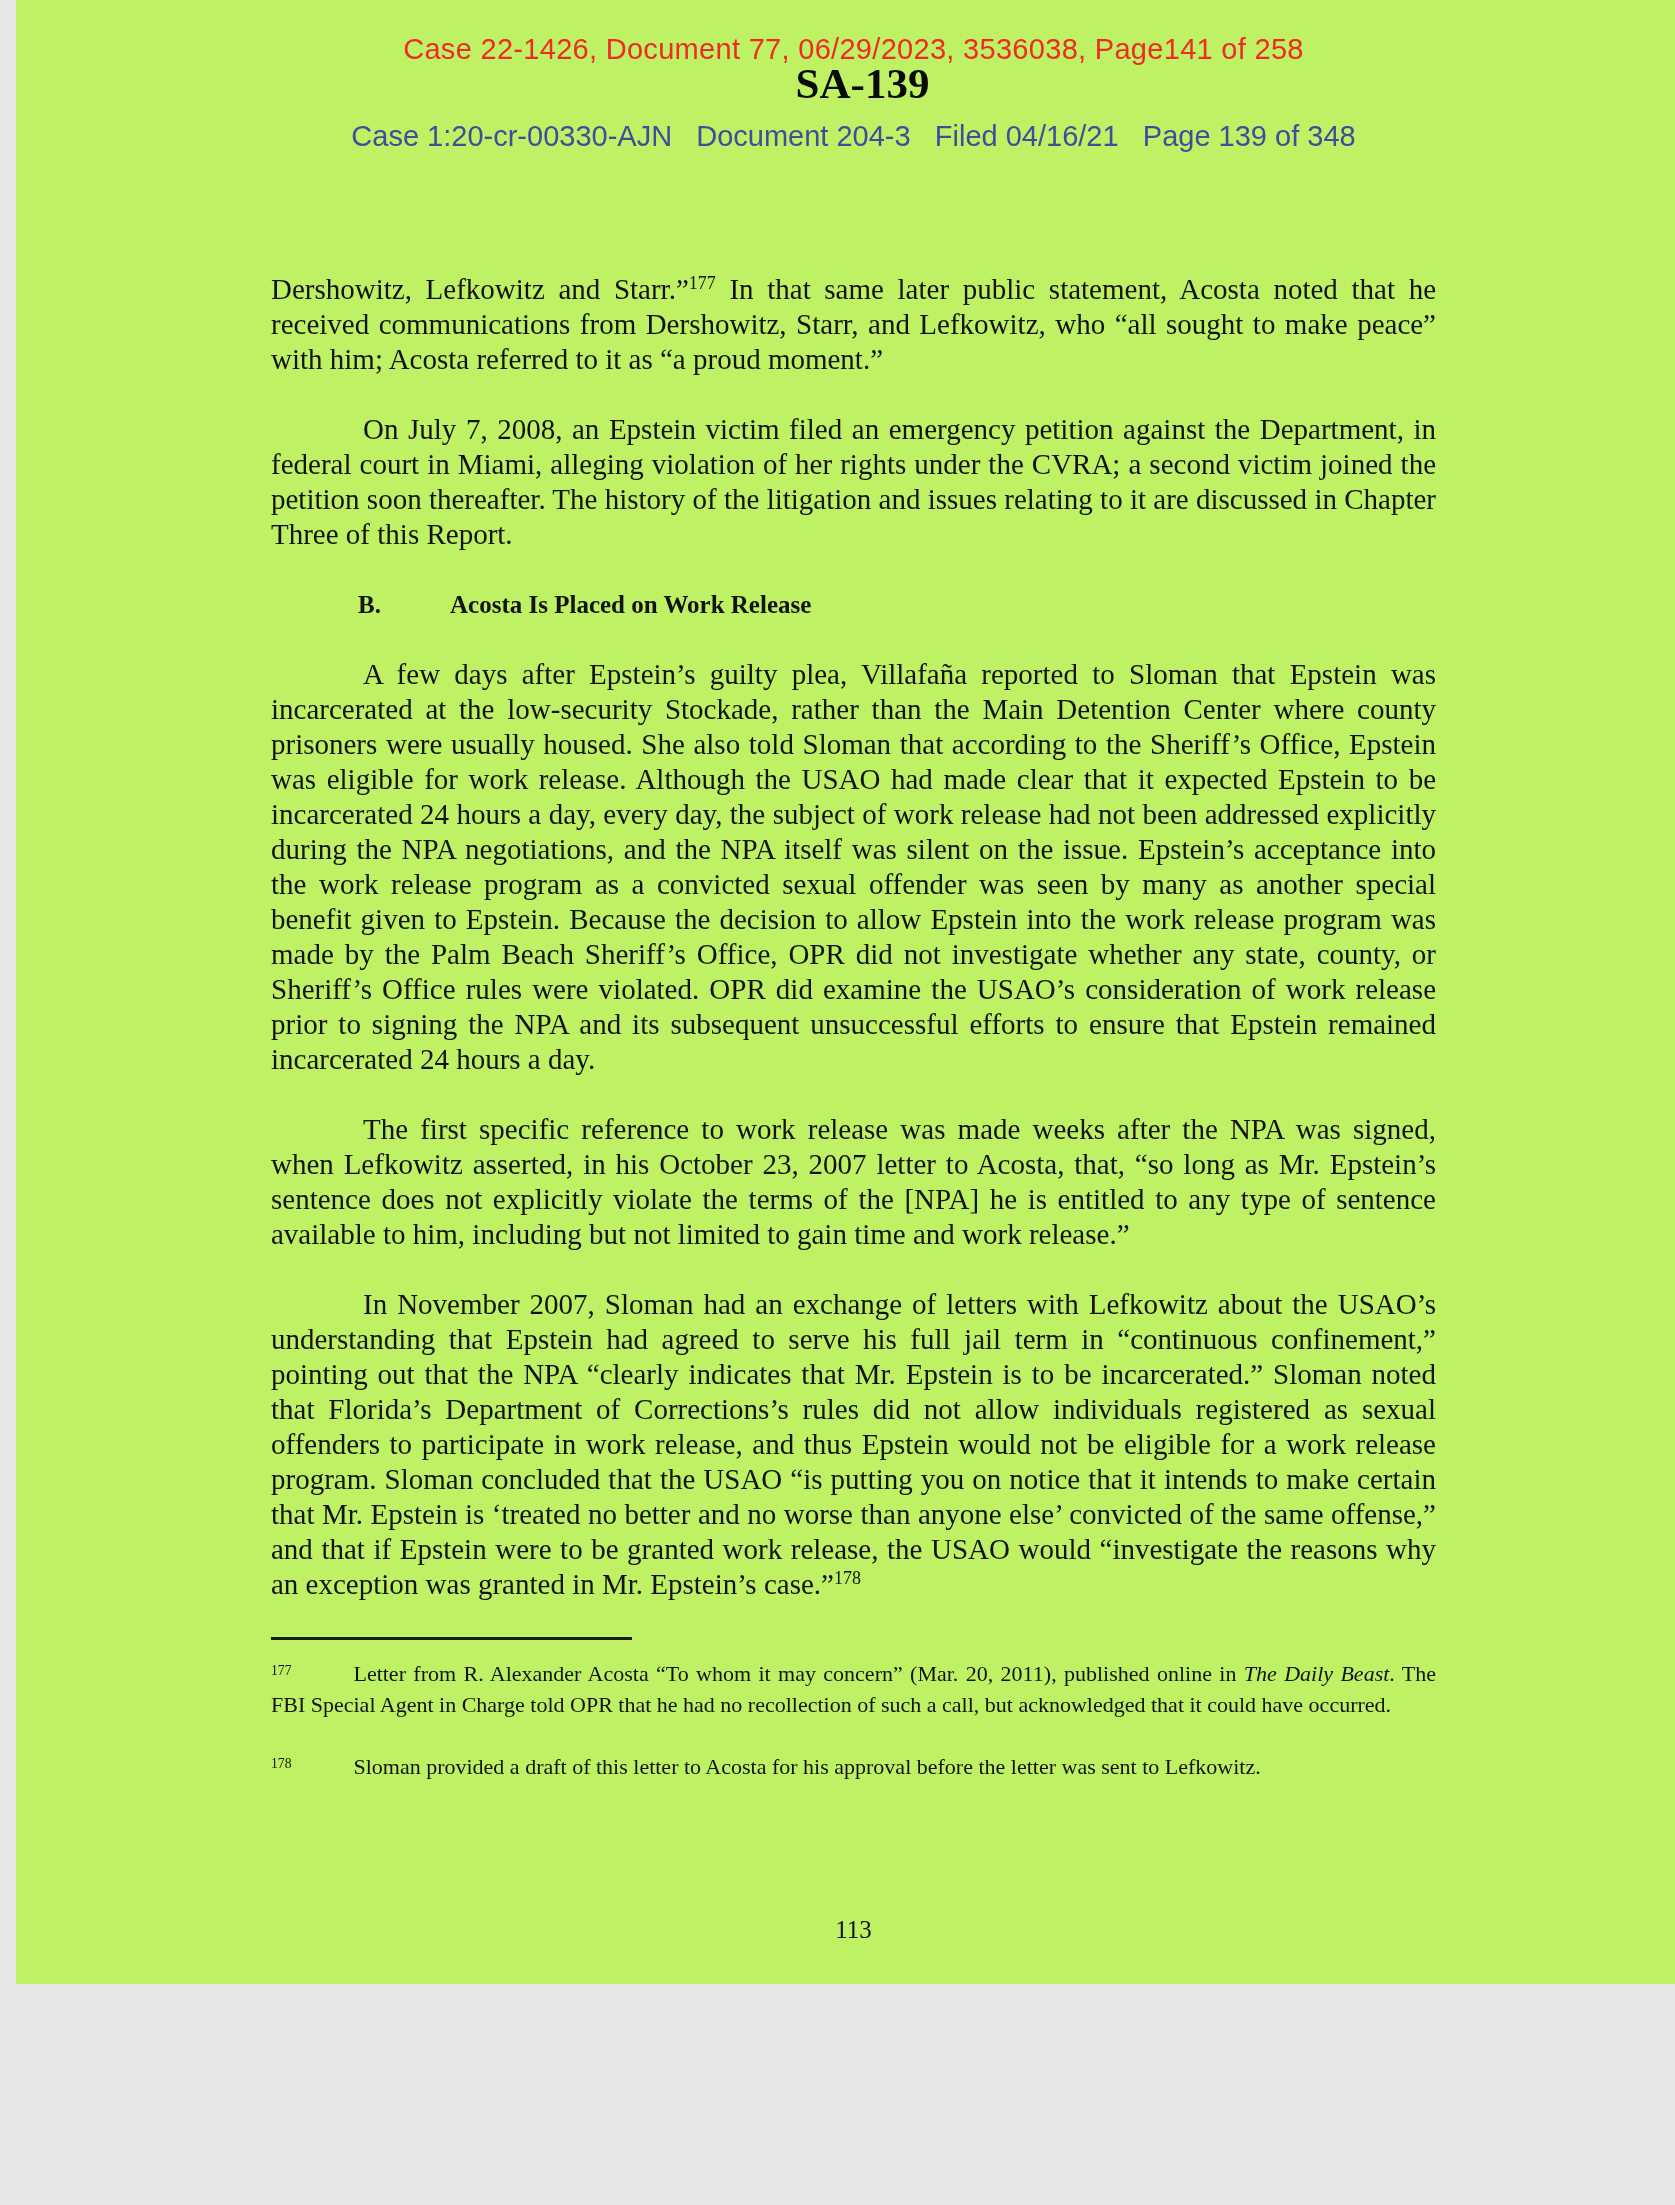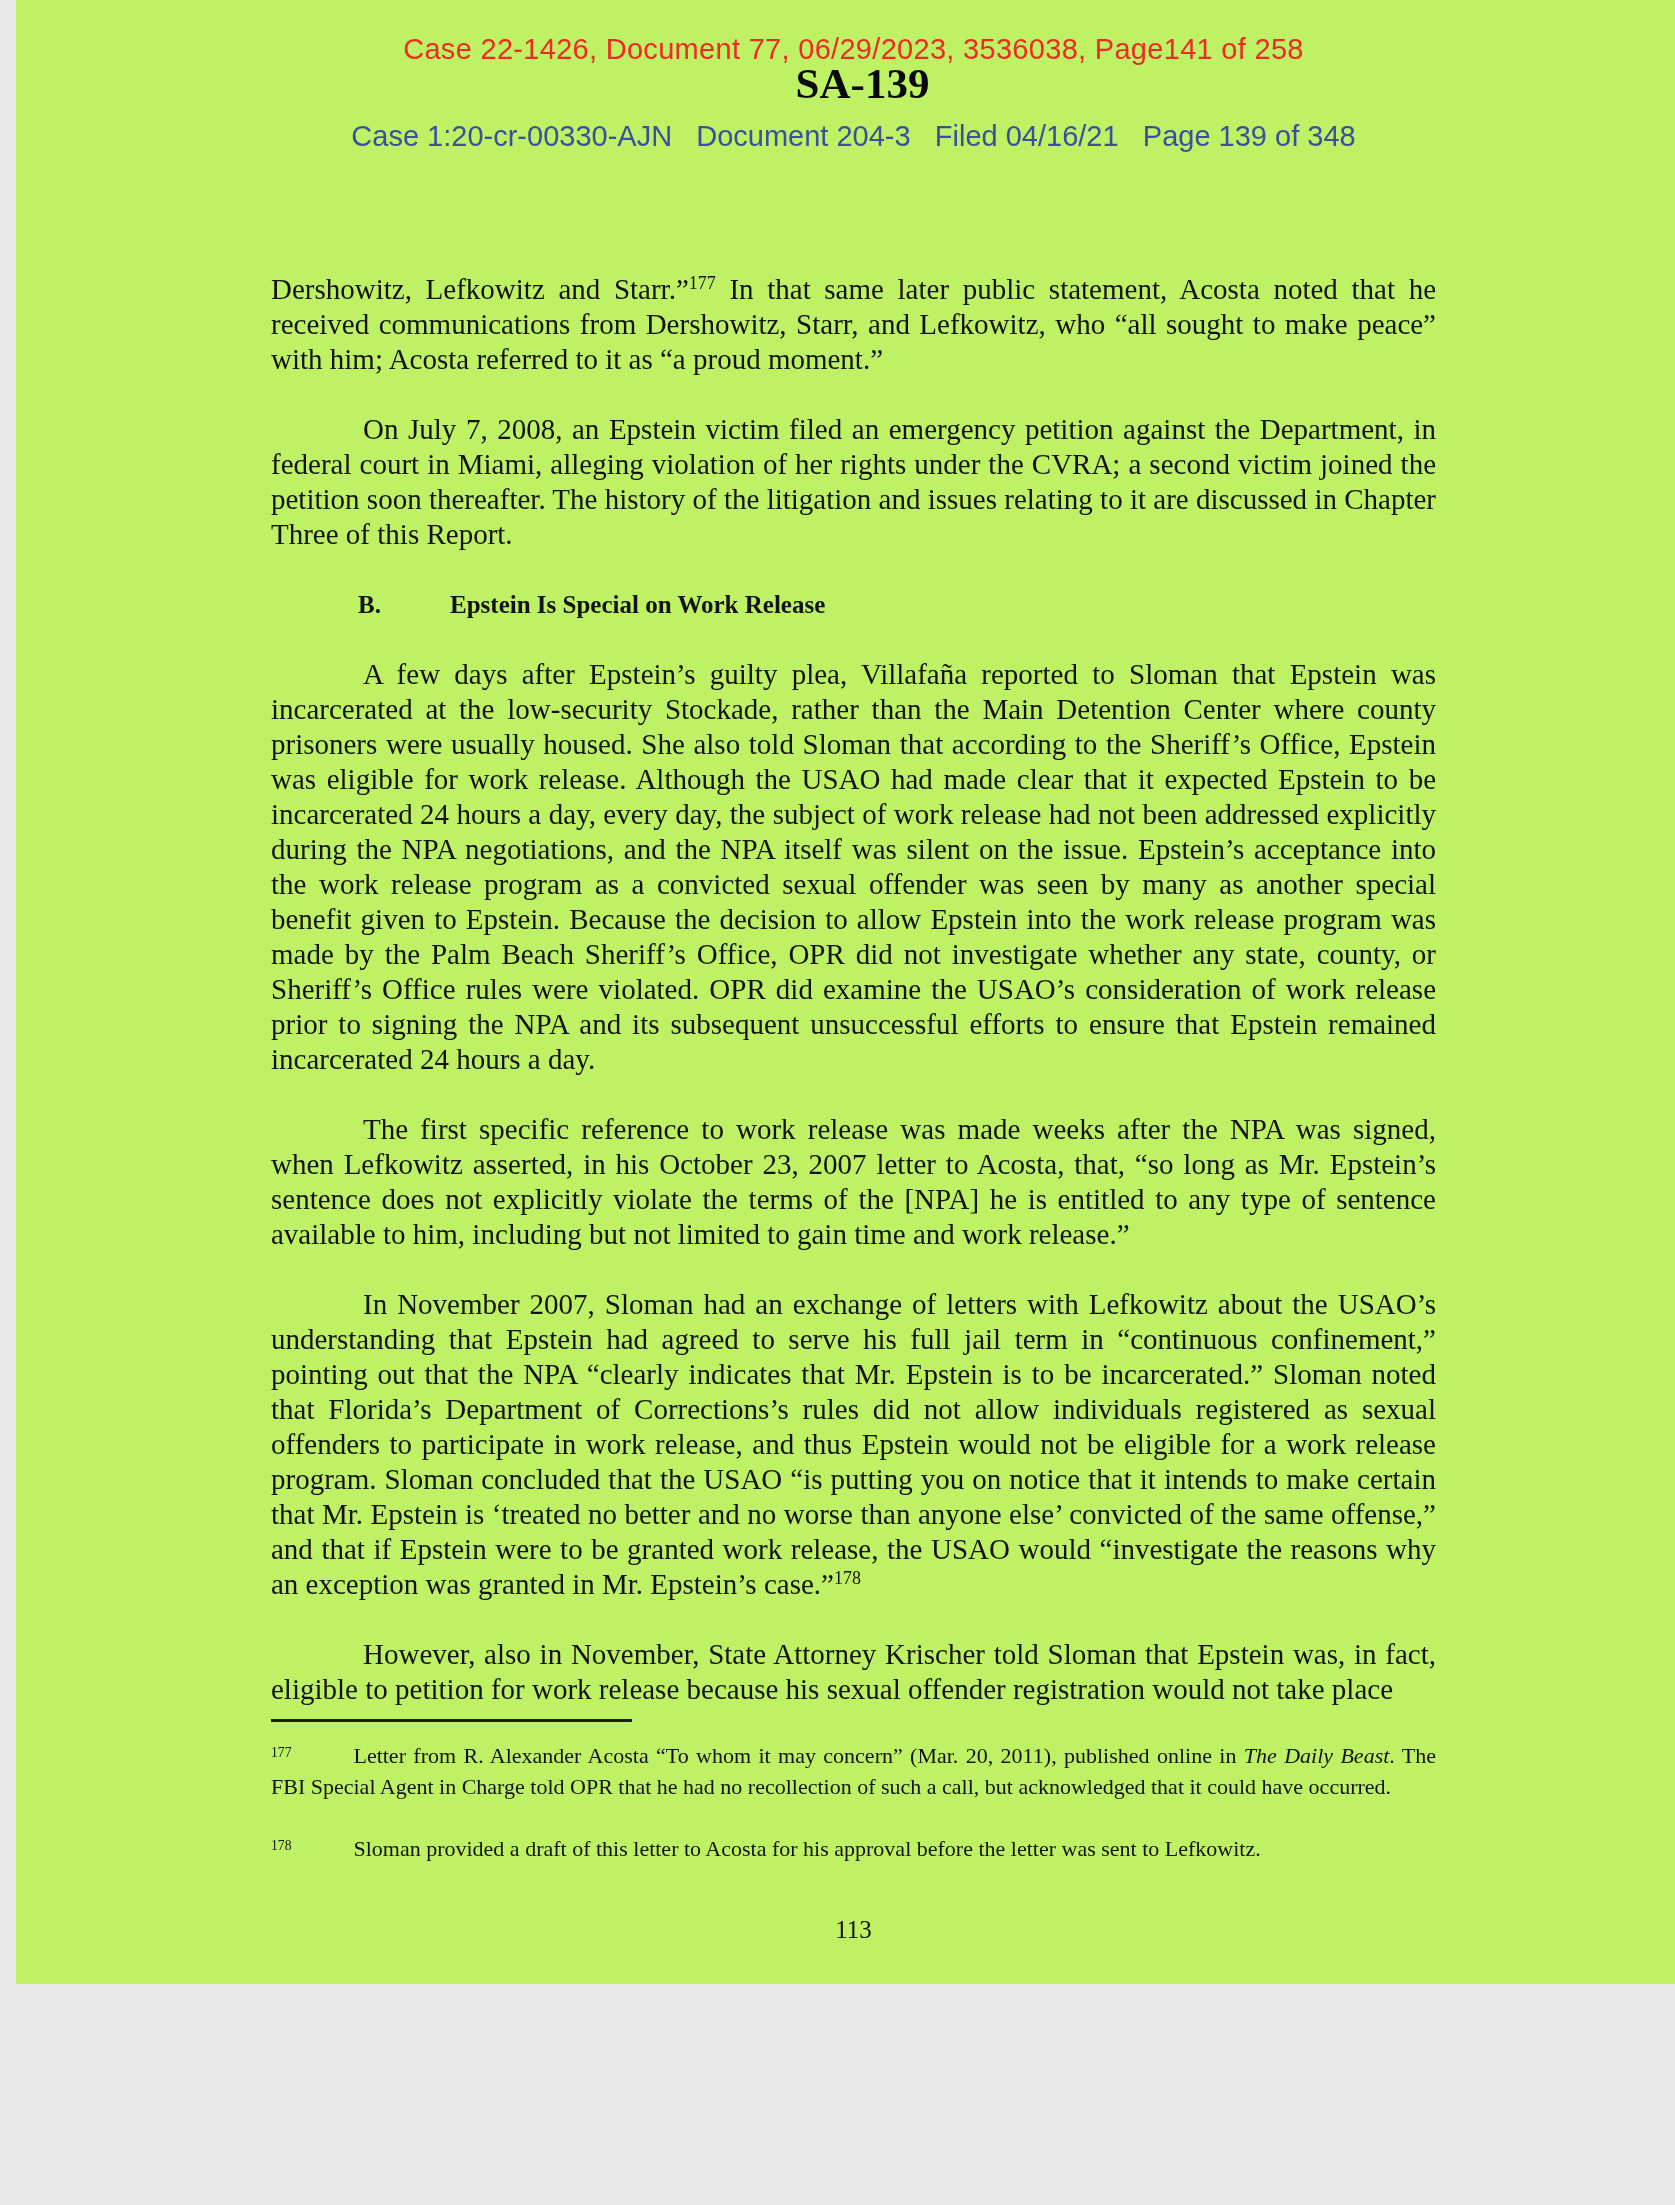--- a/index.html
+++ b/index.html
@@ -106,30 +106,29 @@
 
   <div class="stamp-district">Case 1:20-cr-00330-AJN&nbsp;&nbsp; Document 204-3&nbsp;&nbsp; Filed 04/16/21&nbsp;&nbsp; Page 139 of 348</div>
 
   <div class="content">
 
     <div class="para"><span>Dershowitz, Lefkowitz and Starr.”</span><sup>177</sup><span>  In that same later public statement, Acosta noted that he received communications from Dershowitz, Starr, and Lefkowitz, who “all sought to make peace” with him; Acosta referred to it as “a proud moment.”</span></div>
 
     <div class="para indent"><span>On July 7, 2008, an Epstein victim filed an emergency petition against the Department, in federal court in Miami, alleging violation of her rights under the CVRA; a second victim joined the petition soon thereafter.  The history of the litigation and issues relating to it are discussed in Chapter Three of this Report.</span></div>
 
     <div class="section-heading">
-      <span class="h-num">B.</span><span>Epstein Is Special on Work Release</span>
+      <span class="h-num">B.</span><span>Acosta Is Placed on Work Release</span>
     </div>
 
     <div class="para indent"><span>A few days after Epstein’s guilty plea, Villafaña reported to Sloman that Epstein was incarcerated at the low-security Stockade, rather than the Main Detention Center where county prisoners were usually housed.  She also told Sloman that according to the Sheriff’s Office, Epstein was eligible for work release.  Although the USAO had made clear that it expected Epstein to be incarcerated 24 hours a day, every day, the subject of work release had not been addressed explicitly during the NPA negotiations, and the NPA itself was silent on the issue.  Epstein’s acceptance into the work release program as a convicted sexual offender was seen by many as another special benefit given to Epstein.  Because the decision to allow Epstein into the work release program was made by the Palm Beach Sheriff’s Office, OPR did not investigate whether any state, county, or Sheriff’s Office rules were violated.  OPR did examine the USAO’s consideration of work release prior to signing the NPA and its subsequent unsuccessful efforts to ensure that Epstein remained incarcerated 24 hours a day.</span></div>
 
     <div class="para indent"><span>The first specific reference to work release was made weeks after the NPA was signed, when Lefkowitz asserted, in his October 23, 2007 letter to Acosta, that, “so long as Mr. Epstein’s sentence does not explicitly violate the terms of the [NPA] he is entitled to any type of sentence available to him, including but not limited to gain time and work release.”</span></div>
 
     <div class="para indent"><span>In November 2007, Sloman had an exchange of letters with Lefkowitz about the USAO’s understanding that Epstein had agreed to serve his full jail term in “continuous confinement,” pointing out that the NPA “clearly indicates that Mr. Epstein is to be incarcerated.”  Sloman noted that Florida’s Department of Corrections’s rules did not allow individuals registered as sexual offenders to participate in work release, and thus Epstein would not be eligible for a work release program.  Sloman concluded that the USAO “is putting you on notice that it intends to make certain that Mr. Epstein is ‘treated no better and no worse than anyone else’ convicted of the same offense,” and that if Epstein were to be granted work release, the USAO would “investigate the reasons why an exception was granted in Mr. Epstein’s case.”</span><sup>178</sup></div>
 
-    <div class="para indent" style="margin-bottom:0;"><span>However, also in November, State Attorney Krischer told Sloman that Epstein was, in fact, eligible to petition for work release because his sexual offender registration would not take place</span></div>
 
     <hr class="fn-sep">
 
     <div class="footnotes">
 
       <div class="footnote">
         <sup>177</sup><span class="fn-spacer"></span><span><span>Letter from R. Alexander Acosta “To whom it may concern” (Mar. 20, 2011), published online in </span><i>The Daily Beast</i><span>.  The FBI Special Agent in Charge told OPR that he had no recollection of such a call, but acknowledged that it could have occurred.</span></span>
       </div>
 
       <div class="footnote" style="margin-bottom:0;">

